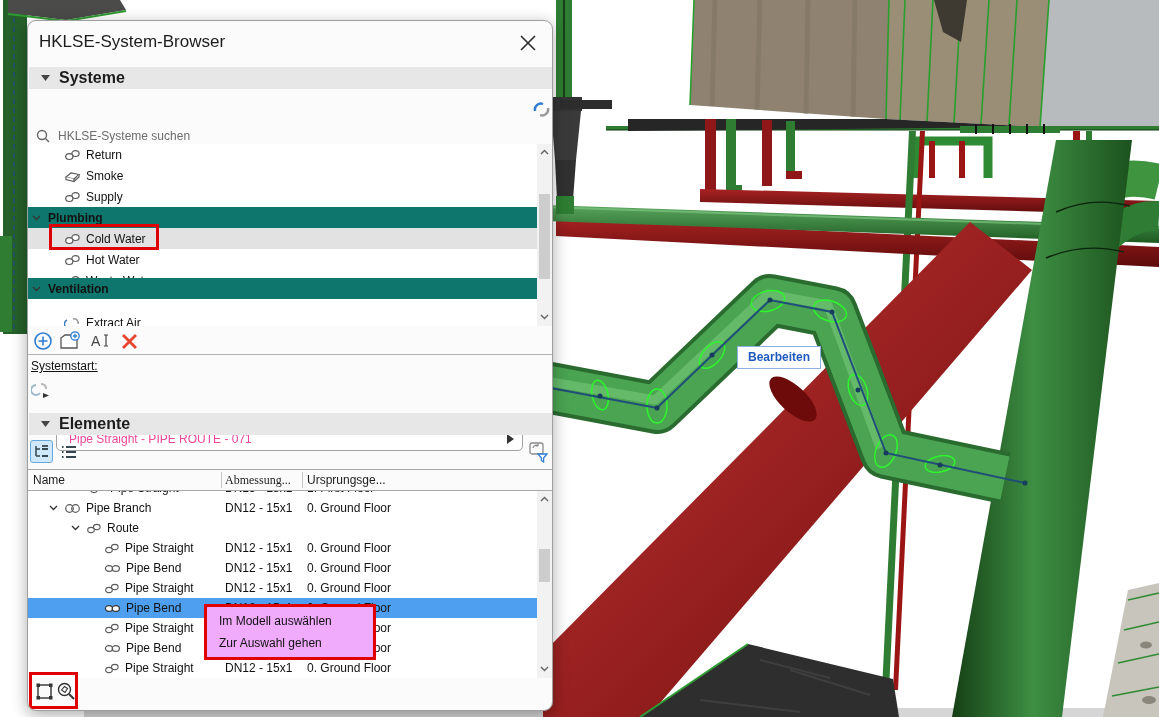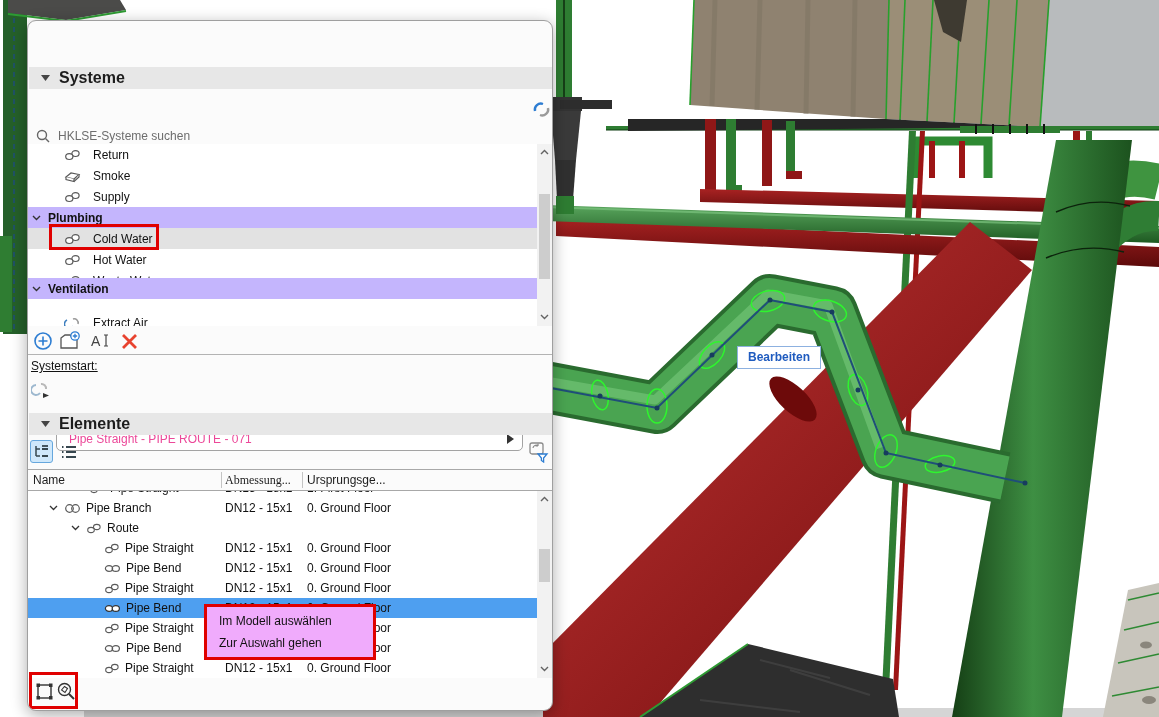--- a/index.html
+++ b/index.html
@@ -27,22 +27,22 @@
   .search-row{position:absolute;left:0;top:104px;width:511px;height:22px;
               border-bottom:2px solid #0c4a6e;display:flex;align-items:center;background:#fbfbfb;}
   .search-row svg{margin-left:8px;}
   .search-row input{flex:1;border:0;outline:0;background:transparent;font-size:12px;color:#333;
                     margin-left:6px;font-family:"Liberation Sans",sans-serif;}
   .search-row input::placeholder{color:#6d6d6d;opacity:1;}
   .tree{position:absolute;left:0;top:123px;width:526px;height:182px;background:#fff;overflow:hidden;}
   .trow{position:absolute;left:0;width:509px;height:21px;display:flex;align-items:center;
         font-size:12px;color:#111;white-space:nowrap;}
   .trow .ic{margin-left:36px;flex:none;}
-  .trow .lbl{margin-left:12px;}
-  .trow.group{background:#c4b5fd;font-weight:bold;}
+  .trow .lbl{margin-left:5px;}
+  .trow.group{background:#0f766e;font-weight:bold;}
   .trow.group .tri{margin-left:4px;}
   .trow.group .lbl{margin-left:7px;}
   .trow.selrow{background:#e2e2e2;}
   .sb{position:absolute;width:15px;background:#f2f2f2;}
   .sb .thumb{position:absolute;left:2px;width:11px;background:#cdcdcd;}
   .sb .arr{position:absolute;left:3px;}
   .tbtn{position:absolute;top:309px;width:23px;height:23px;}
   .hr{position:absolute;left:0;top:333px;width:526px;height:1px;background:#b3b3b3;}
   .syslabel{position:absolute;left:3px;top:338px;font-size:12px;color:#111;text-decoration:underline;}
   .start-ic{position:absolute;left:3px;top:359px;}
@@ -244,20 +244,26 @@
       </g>
       <ellipse cx="1146" cy="645" rx="6" ry="3.5" fill="#8a867c"></ellipse>
       <ellipse cx="1149" cy="700" rx="7" ry="4" fill="#8a867c"></ellipse>
     </g>
   </svg>
 
   <div class="edit-btn">Bearbeiten</div>
 
   <div class="dialog">
 
+    <div class="titlebar">
+      <span class="title">HKLSE-System-Browser</span>
+      <svg class="close-btn" viewBox="0 0 22 22">
+          <path d="M4,4 L18,18 M18,4 L4,18" stroke="#2b2b2b" stroke-width="1.6"></path>
+        </svg>
+    </div>
 
     <div class="sec-head" style="top:46px">
       <svg class="tri" width="9" height="6" viewBox="0 0 9 6">
           <polygon points="0,0 9,0 4.5,6" fill="#444"></polygon>
         </svg>
       <span>Systeme</span>
     </div>
 
     <div class="combo combo-alle">
       <span class="val">Alle</span>

